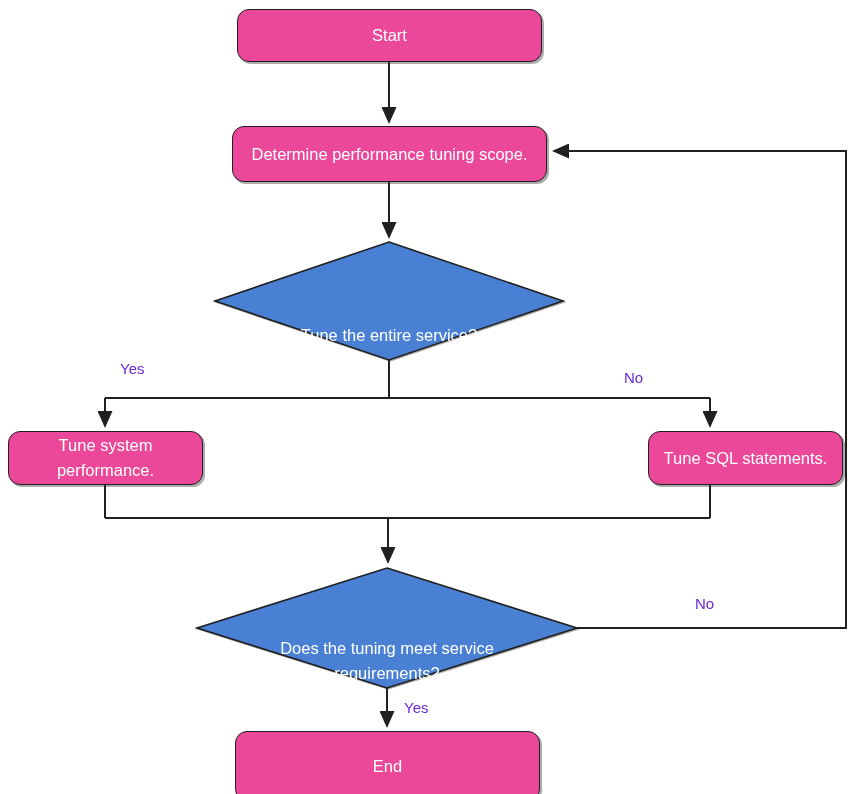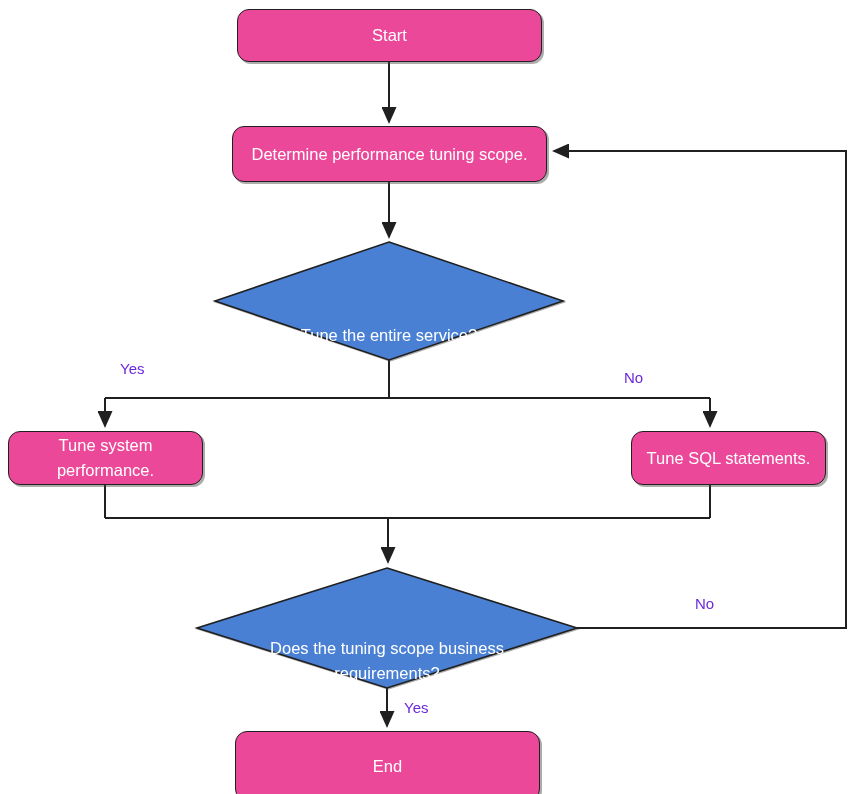--- a/index.html
+++ b/index.html
@@ -61,27 +61,27 @@
     <polygon class="diamond" points="389,242 563,301 389,360 215,301"></polygon>
     <polygon class="diamond" points="387,568 577,628 387,688 197,628"></polygon>
   </svg>
 
   <div class="node" style="left:237px;top:9px;width:305px;height:53px;">Start</div>
 
   <div class="node" style="left:232px;top:126px;width:315px;height:56px;padding:0 12px;">Determine performance tuning scope.</div>
 
   <div class="node" style="left:8px;top:431px;width:195px;height:54px;padding:7px 10px;">Tune system performance.</div>
 
-  <div class="node" style="left:631px;top:431px;width:195px;height:54px;padding:0 10px;">Tune SQL statements.</div>
+  <div class="node" style="left:648px;top:431px;width:195px;height:54px;padding:0 10px;">Tune SQL statements.</div>
 
   <div class="node" style="left:235px;top:731px;width:305px;height:70px;">End</div>
 
   <div class="dlabel" style="left:239px;top:289px;width:300px;height:26px;">Tune the entire service?</div>
 
-  <div class="dlabel" style="left:267px;top:602px;width:240px;height:52px;">Does the tuning scope business requirements?</div>
+  <div class="dlabel" style="left:267px;top:602px;width:240px;height:52px;">Does the tuning meet service requirements?</div>
 
   <div class="elabel" style="left:120px;top:360px;">Yes</div>
 
   <div class="elabel" style="left:624px;top:369px;">No</div>
 
   <div class="elabel" style="left:695px;top:595px;">No</div>
 
   <div class="elabel" style="left:404px;top:699px;">Yes</div>
 
 </div>

